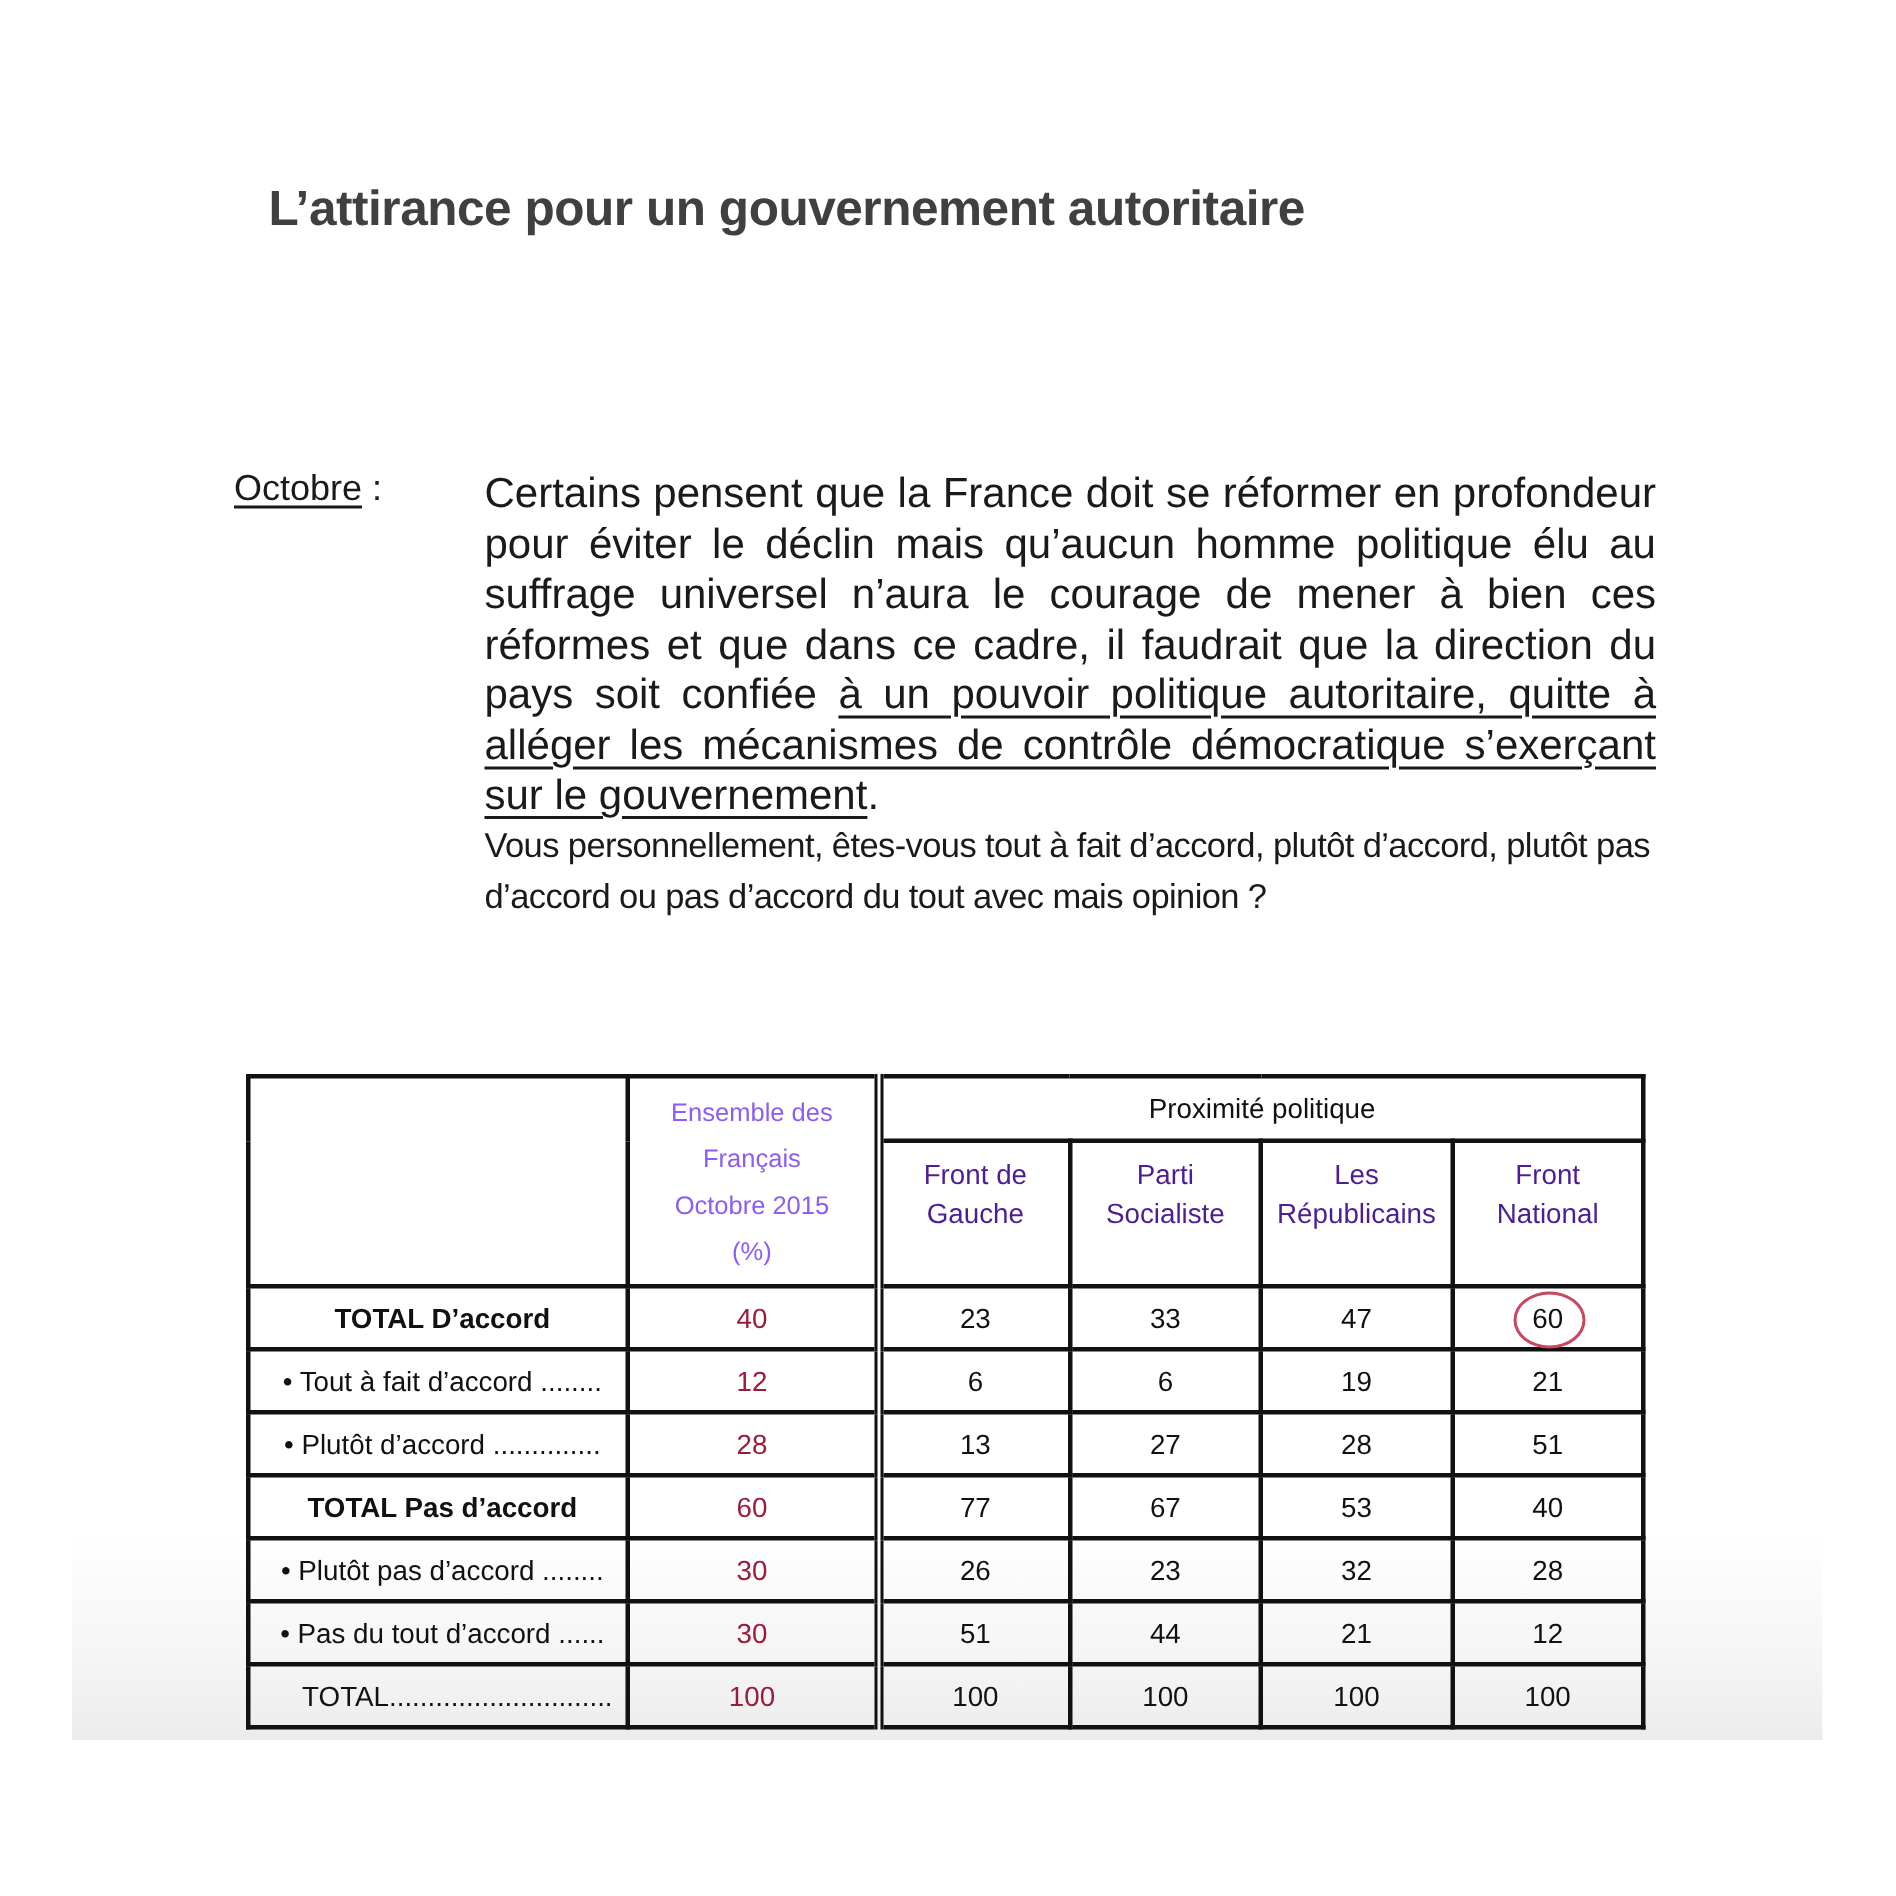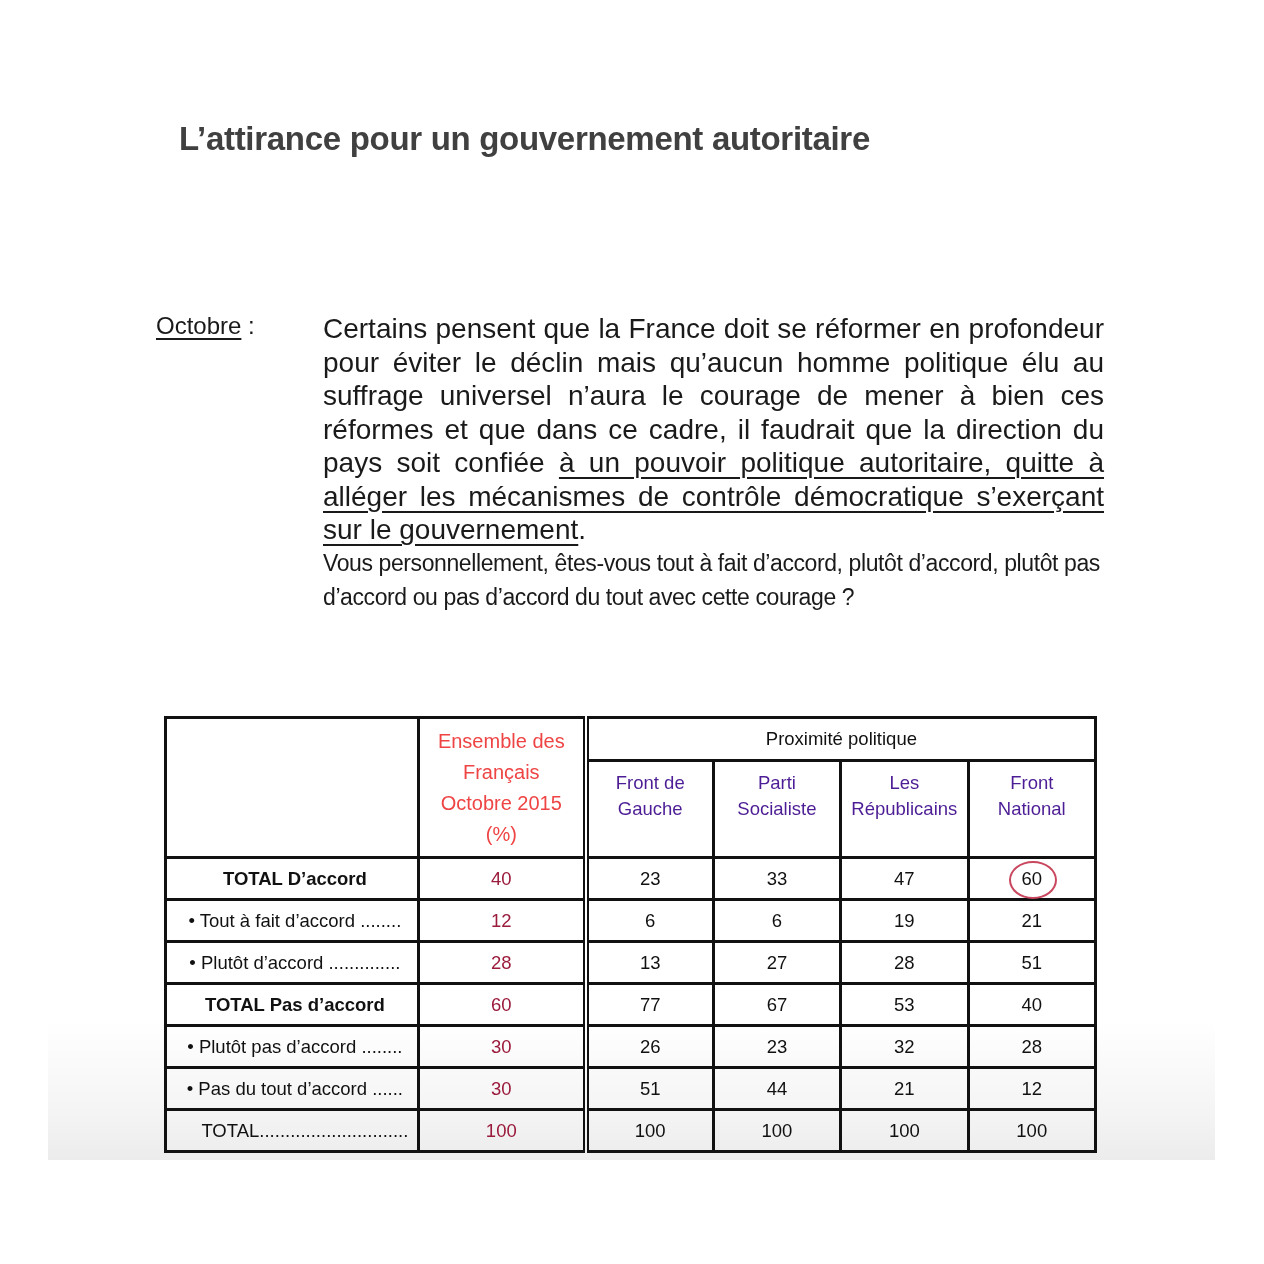--- a/index.html
+++ b/index.html
@@ -32,21 +32,21 @@
     position:absolute; left:164px; top:716px; width:933px;
     border-collapse:collapse; font-size:18.5px; color:#111;
   }
   table.results td, table.results th {
     border:3px solid #111; padding:0; text-align:center; font-weight:normal;
   }
   table.results .sep-left { border-left:6px double #111; }
   .col-label { width:246px; }
   .col-ens { width:163px; }
   .col-party { width:124px; }
-  .h-ens { color:#ef4444; font-weight:bold; line-height:31px; padding-top:6px; padding-bottom:4px; font-size:20px; }
+  .h-ens { color:#8b5cf6; font-weight:bold; line-height:31px; padding-top:6px; padding-bottom:4px; font-size:17px; }
   .h-ens .pct { font-weight:normal; }
   .h-prox { font-weight:bold; height:40px; }
   .h-party { height:86px; line-height:26px; vertical-align:top; padding-top:8px !important; color:#4c1d95; }
   tr.data td { height:39px; }
   td.lbl { text-align:center; padding-left:6px !important; white-space:nowrap; }
   td.lbl.bold { font-weight:bold; }
   td.lbl.total { padding-left:26px !important; }
   td.ens { color:#9b1b3c; }
   tr.bold-row td { font-weight:normal; }
   .circle-wrap { position:relative; display:inline-block; }
@@ -59,21 +59,21 @@
 <body>
 
 <div class="page-band"></div>
 
 <div class="title">L’attirance pour un gouvernement autoritaire</div>
 
 <div class="q-label"><span class="u">Octobre</span><span> :</span></div>
 
 <div class="q-text"><span>Certains pensent que la France doit se réformer en profondeur pour éviter le déclin mais qu’aucun homme politique élu au suffrage universel n’aura le courage de mener à bien ces réformes et que dans ce cadre, il faudrait que la direction du pays soit confiée </span><span class="ul">à un pouvoir politique autoritaire, quitte à alléger les mécanismes de contrôle démocratique s’exerçant sur le gouvernement</span><span>.</span></div>
 
-<div class="q-text2">Vous personnellement, êtes-vous tout à fait d’accord, plutôt d’accord, plutôt pas d’accord ou pas d’accord du tout avec cette courage ?</div>
+<div class="q-text2">Vous personnellement, êtes-vous tout à fait d’accord, plutôt d’accord, plutôt pas d’accord ou pas d’accord du tout avec mais opinion ?</div>
 
 <table class="results">
   <colgroup>
     <col class="col-label">
       <col class="col-ens">
       <col class="col-party">
       <col class="col-party">
       <col class="col-party">
       <col class="col-party">
   </colgroup>

